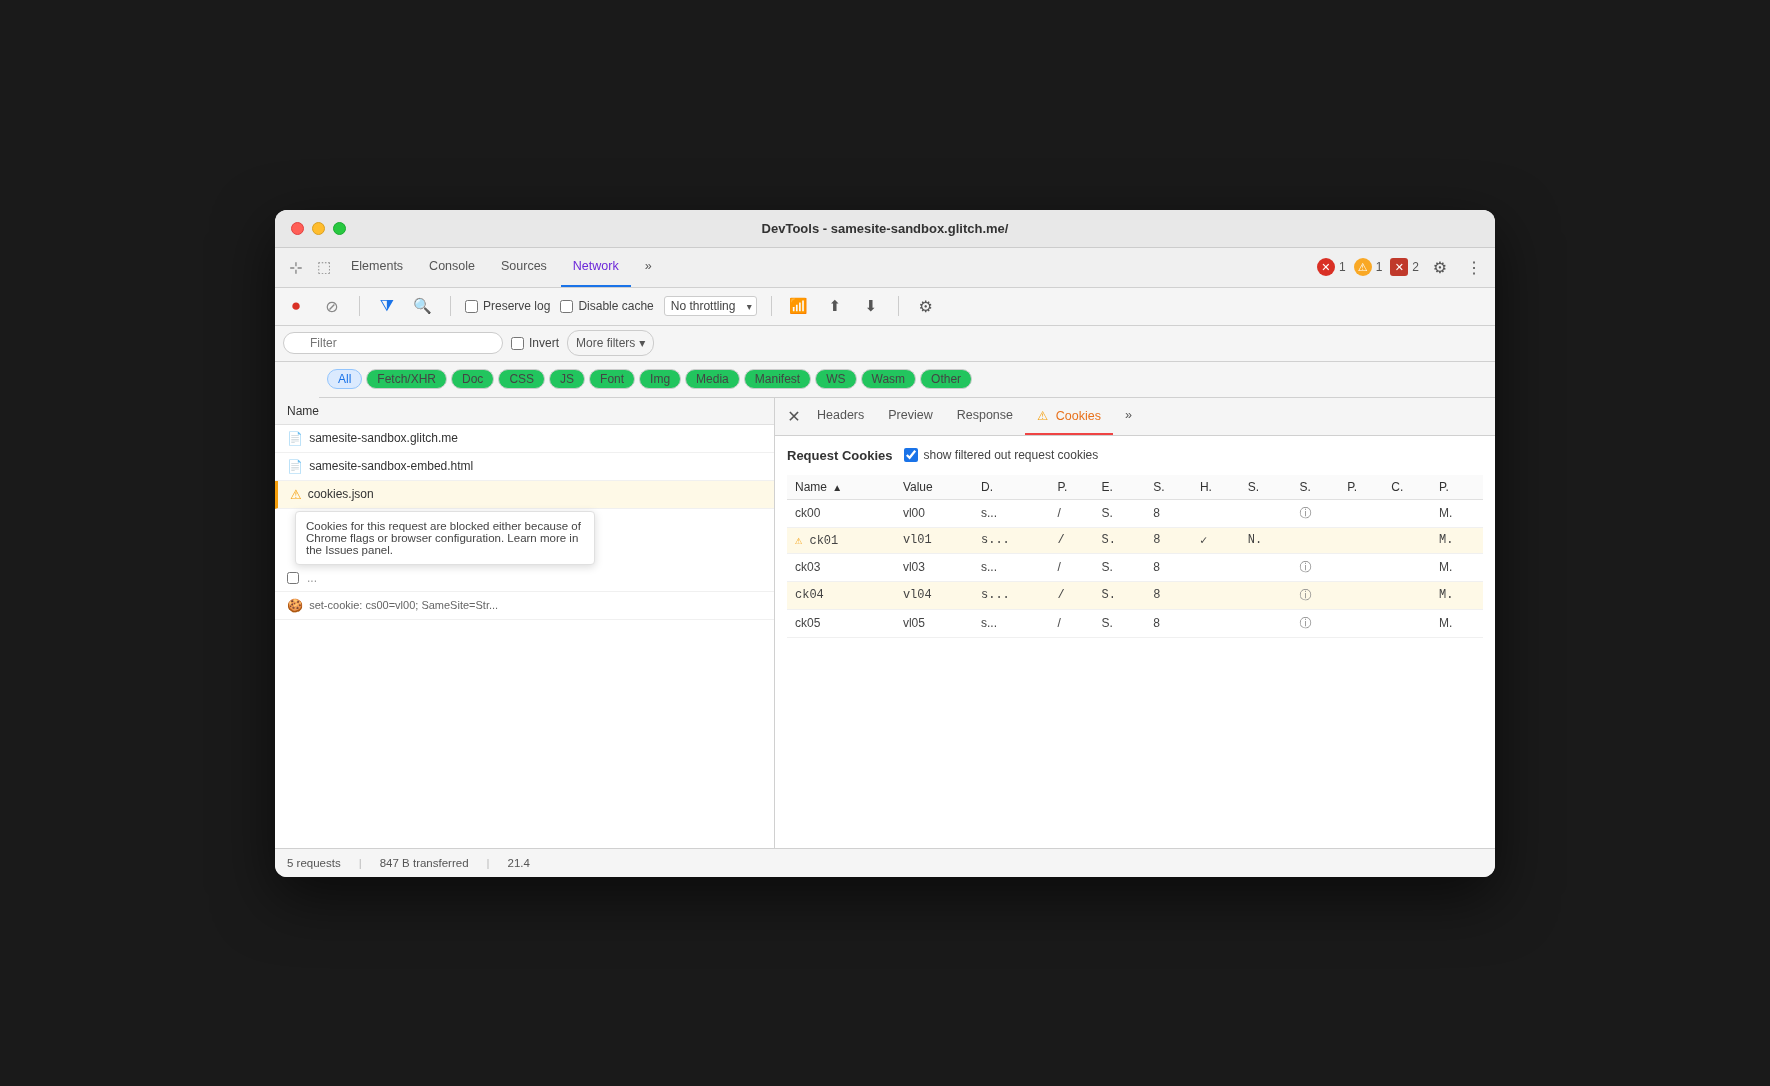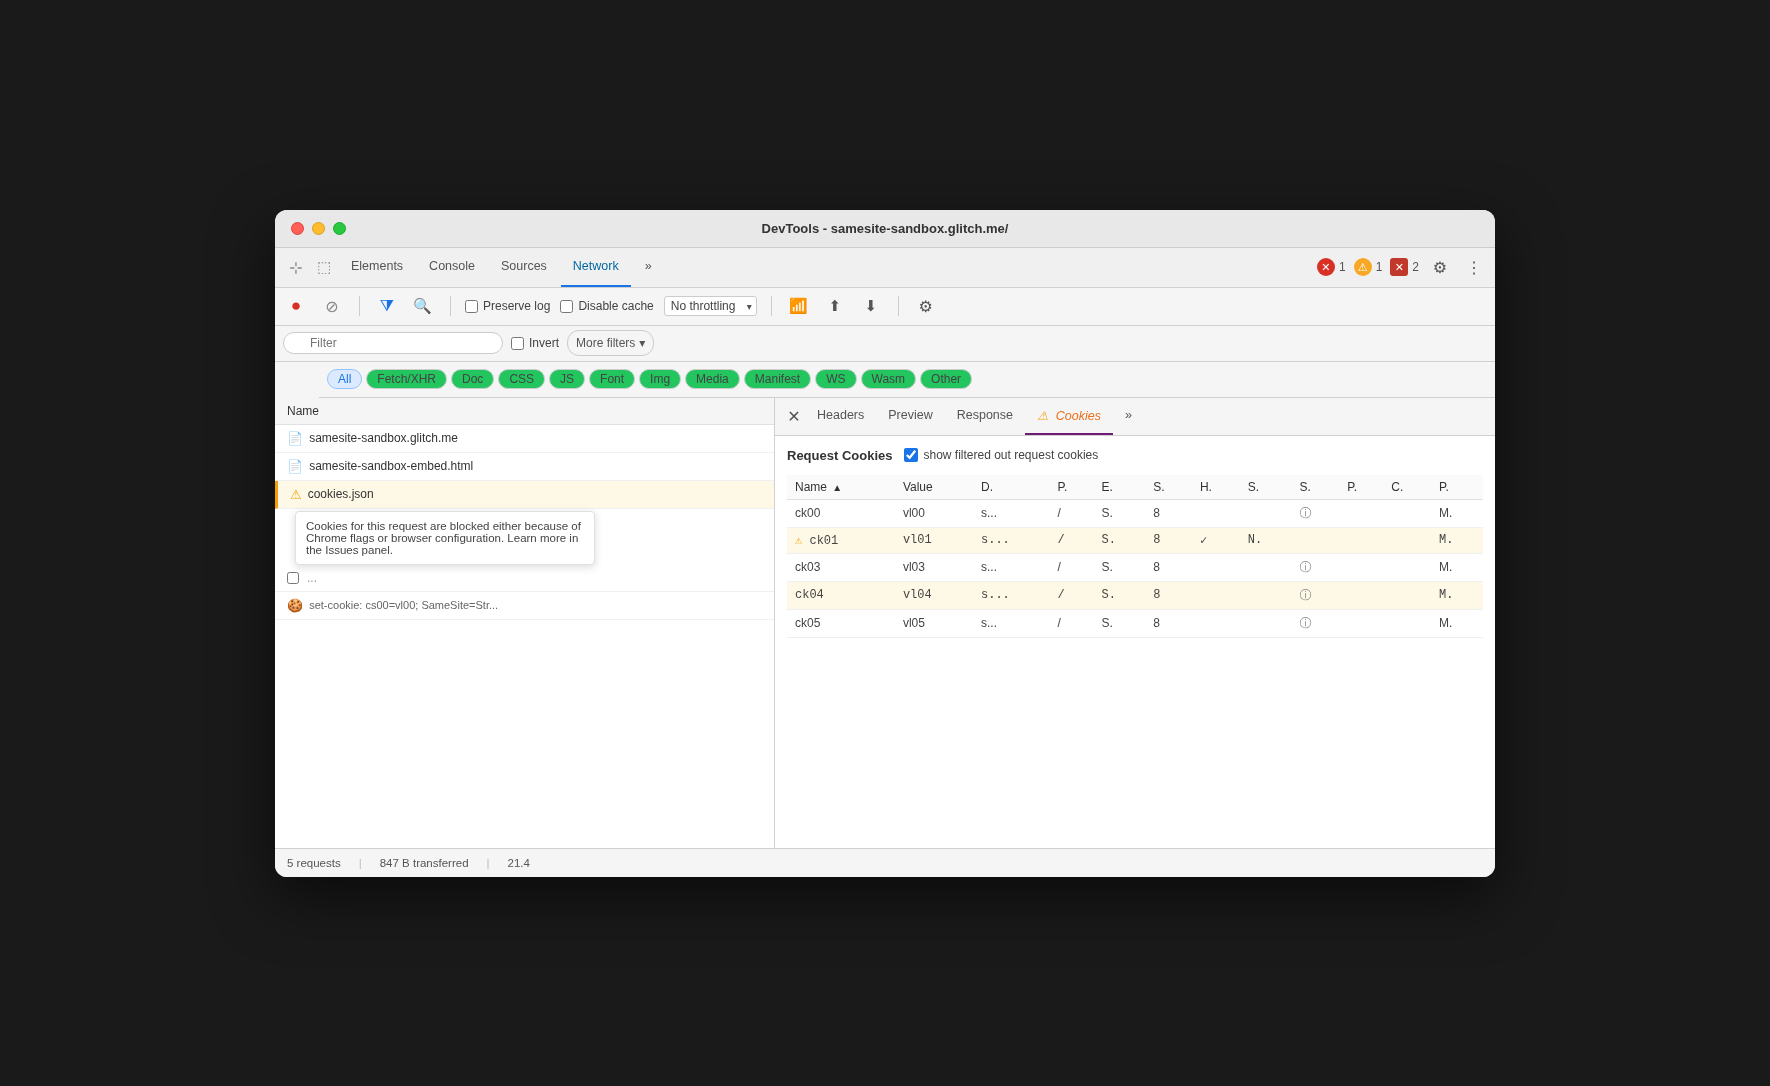--- a/index.html
+++ b/index.html
@@ -60,21 +60,21 @@
       padding: 6px 12px;
       font-size: 12.5px;
       color: #555;
       border: none;
       background: transparent;
       cursor: pointer;
       border-bottom: 2px solid transparent;
       height: 40px;
     }
     .tab-btn.active {
-      color: #0369a1;
+      color: #6d28d9;
       border-bottom: 2px solid #1a73e8;
     }
     .toolbar-icons {
       margin-left: auto;
       display: flex;
       align-items: center;
       gap: 8px;
     }
     .error-badge {
       background: #d93025;
@@ -285,22 +285,21 @@
       font-size: 12.5px;
       color: #555;
       border: none;
       background: transparent;
       cursor: pointer;
       border-bottom: 2px solid transparent;
       height: 38px;
     }
     .detail-tab.active {
       color: #e8711c;
-      border-bottom: 2px solid #701a75;
-      font-style: italic;
+      border-bottom: 2px solid #ef4444;
     }
     .close-btn {
       width: 22px;
       height: 22px;
       border: none;
       background: transparent;
       cursor: pointer;
       font-size: 16px;
       color: #555;
       display: flex;

